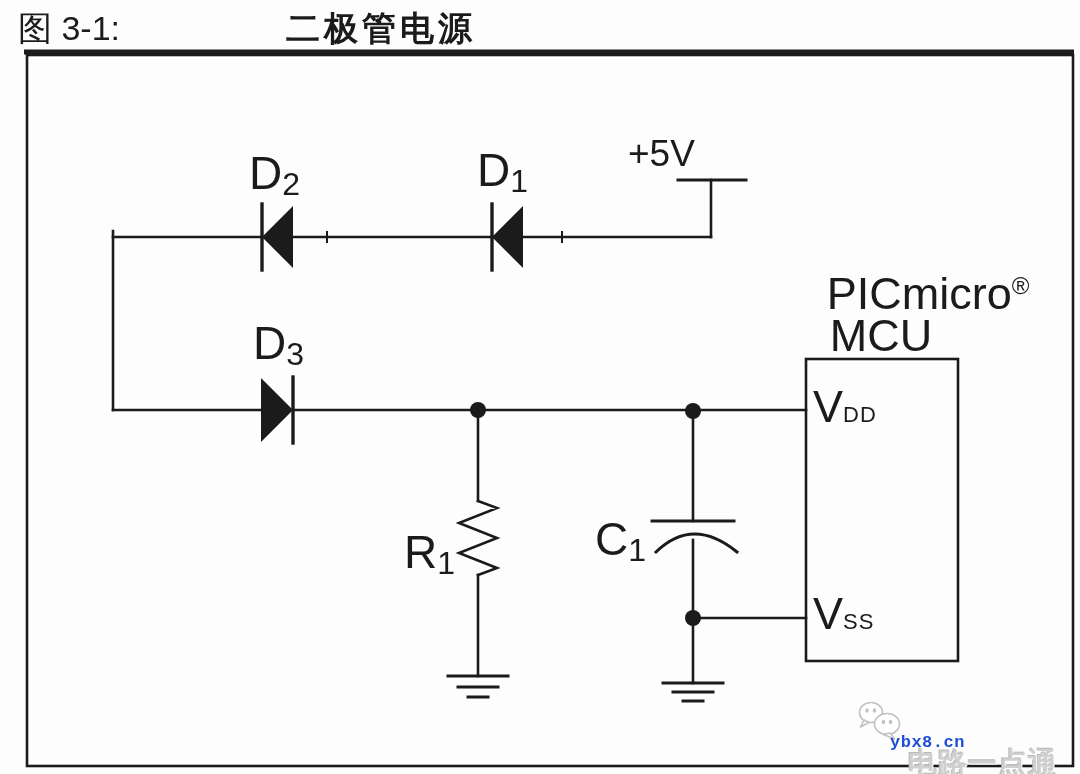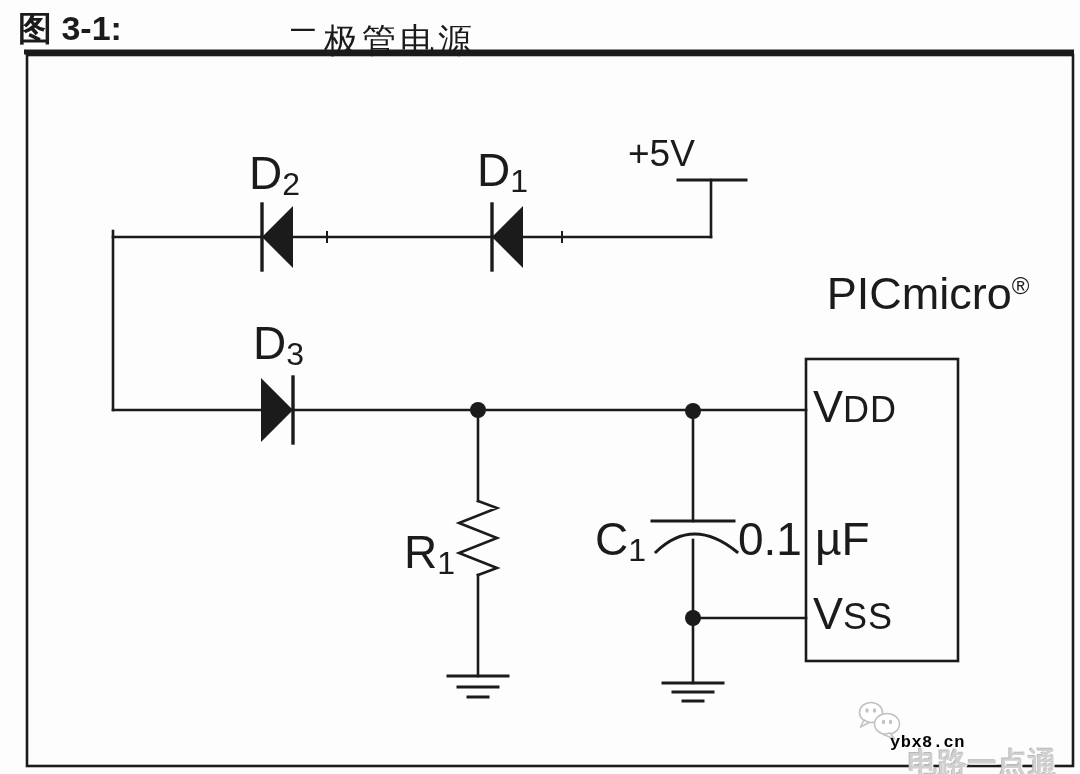--- a/index.html
+++ b/index.html
@@ -11,56 +11,56 @@
   body{
     width:1080px;height:774px;
     background:#ffffff;
     font-family:"Liberation Sans",sans-serif;
     color:var(--line);
   }
   .stage{position:relative;width:1080px;height:774px;overflow:hidden;background:var(--background);}
   svg.ckt{position:absolute;left:0;top:0;z-index:1;}
   .lbl{position:absolute;line-height:1;white-space:nowrap;z-index:2;color:var(--line);}
   
-  .fig-label{left:18px;top:11px;font-size:34px;font-weight:bold;}
-  .fig-title{left:286px;top:11px;font-size:34px;font-weight:normal;letter-spacing:4px;margin-top:12px;}
+  .fig-label{left:18px;top:11px;font-size:34px;font-weight:normal;}
+  .fig-title{left:286px;top:11px;font-size:34px;font-weight:bold;letter-spacing:4px;}
   
   .ref{display:flex;align-items:baseline;font-size:46px;}
   .ref .sub{font-size:32px;transform:translateY(6px);display:inline-block;}
   .d2{left:249px;top:150px;}
   .d1{left:477px;top:147px;}
   .d3{left:253px;top:320px;}
   .r1{left:404px;top:529px;}
   .c1{left:595px;top:516px;}
   
   .cap-val{left:738px;top:516px;display:flex;align-items:baseline;font-size:46px;}
   .cap-val .unit{margin-left:13px;}
   
   .supply{left:628px;top:135px;font-size:37px;}
   
   .mcu-name{left:890px;top:271px;transform:translateX(-50%);font-size:45px;margin-left:38px;}
   .mcu-name .reg{font-size:24px;display:inline-block;transform:translateY(-15px);}
   .mcu-type{left:881px;top:313px;transform:translateX(-50%);font-size:45px;}
   .pin{display:flex;align-items:baseline;font-size:45px;}
-  .pin .sc{font-size:36px;letter-spacing:1px;}
+  .pin .sc{font-size:22px;letter-spacing:1px;}
   .vdd{left:813px;top:384px;}
   .vss{left:813px;top:591px;}
   
   .wm-icon{position:absolute;left:857px;top:700px;z-index:3;}
   .wm-brand{
     left:908px;top:705px;z-index:3;
     font-size:29px;letter-spacing:1px;font-weight:bold;
     color:var(--watermark);
     text-shadow:1px 1px 0 #ffffff,-1px -1px 0 #b9b9b9;
     margin-top:44px;
   }
   .wm-site{
     left:890px;top:734px;z-index:3;
     font-family:"Liberation Mono",monospace;
-    font-size:17px;font-weight:bold;color:#000000;letter-spacing:0.5px;
+    font-size:17px;font-weight:bold;color:#1d4ed8;letter-spacing:0.5px;
   }
 </style>
 </head>
 <body>
 
 <div class="stage">
 
   <svg class="ckt" width="1080" height="774" viewBox="0 0 1080 774">
 
     <line x1="24" y1="52" x2="1074" y2="52" stroke="#1b1b1b" stroke-width="5"></line>
@@ -132,26 +132,23 @@
   </div>
   <div class="lbl supply">+5V</div>
   <div class="lbl ref r1">
     <span>R</span>
     <span class="sub">1</span>
   </div>
   <div class="lbl ref c1">
     <span>C</span>
     <span class="sub">1</span>
   </div>
-  <div class="lbl cap-val">
-    <span>0.1</span>
-    <span class="unit">µF</span>
-  </div>
 
   <div class="lbl mcu-name"><span>PICmicro</span><span class="reg">®</span></div>
+  <div class="lbl mcu-type">MCU</div>
   <div class="lbl pin vdd">
     <span>V</span>
     <span class="sc">DD</span>
   </div>
   <div class="lbl pin vss">
     <span>V</span>
     <span class="sc">SS</span>
   </div>
 
   <svg class="wm-icon" width="46" height="42" viewBox="0 0 46 42">

